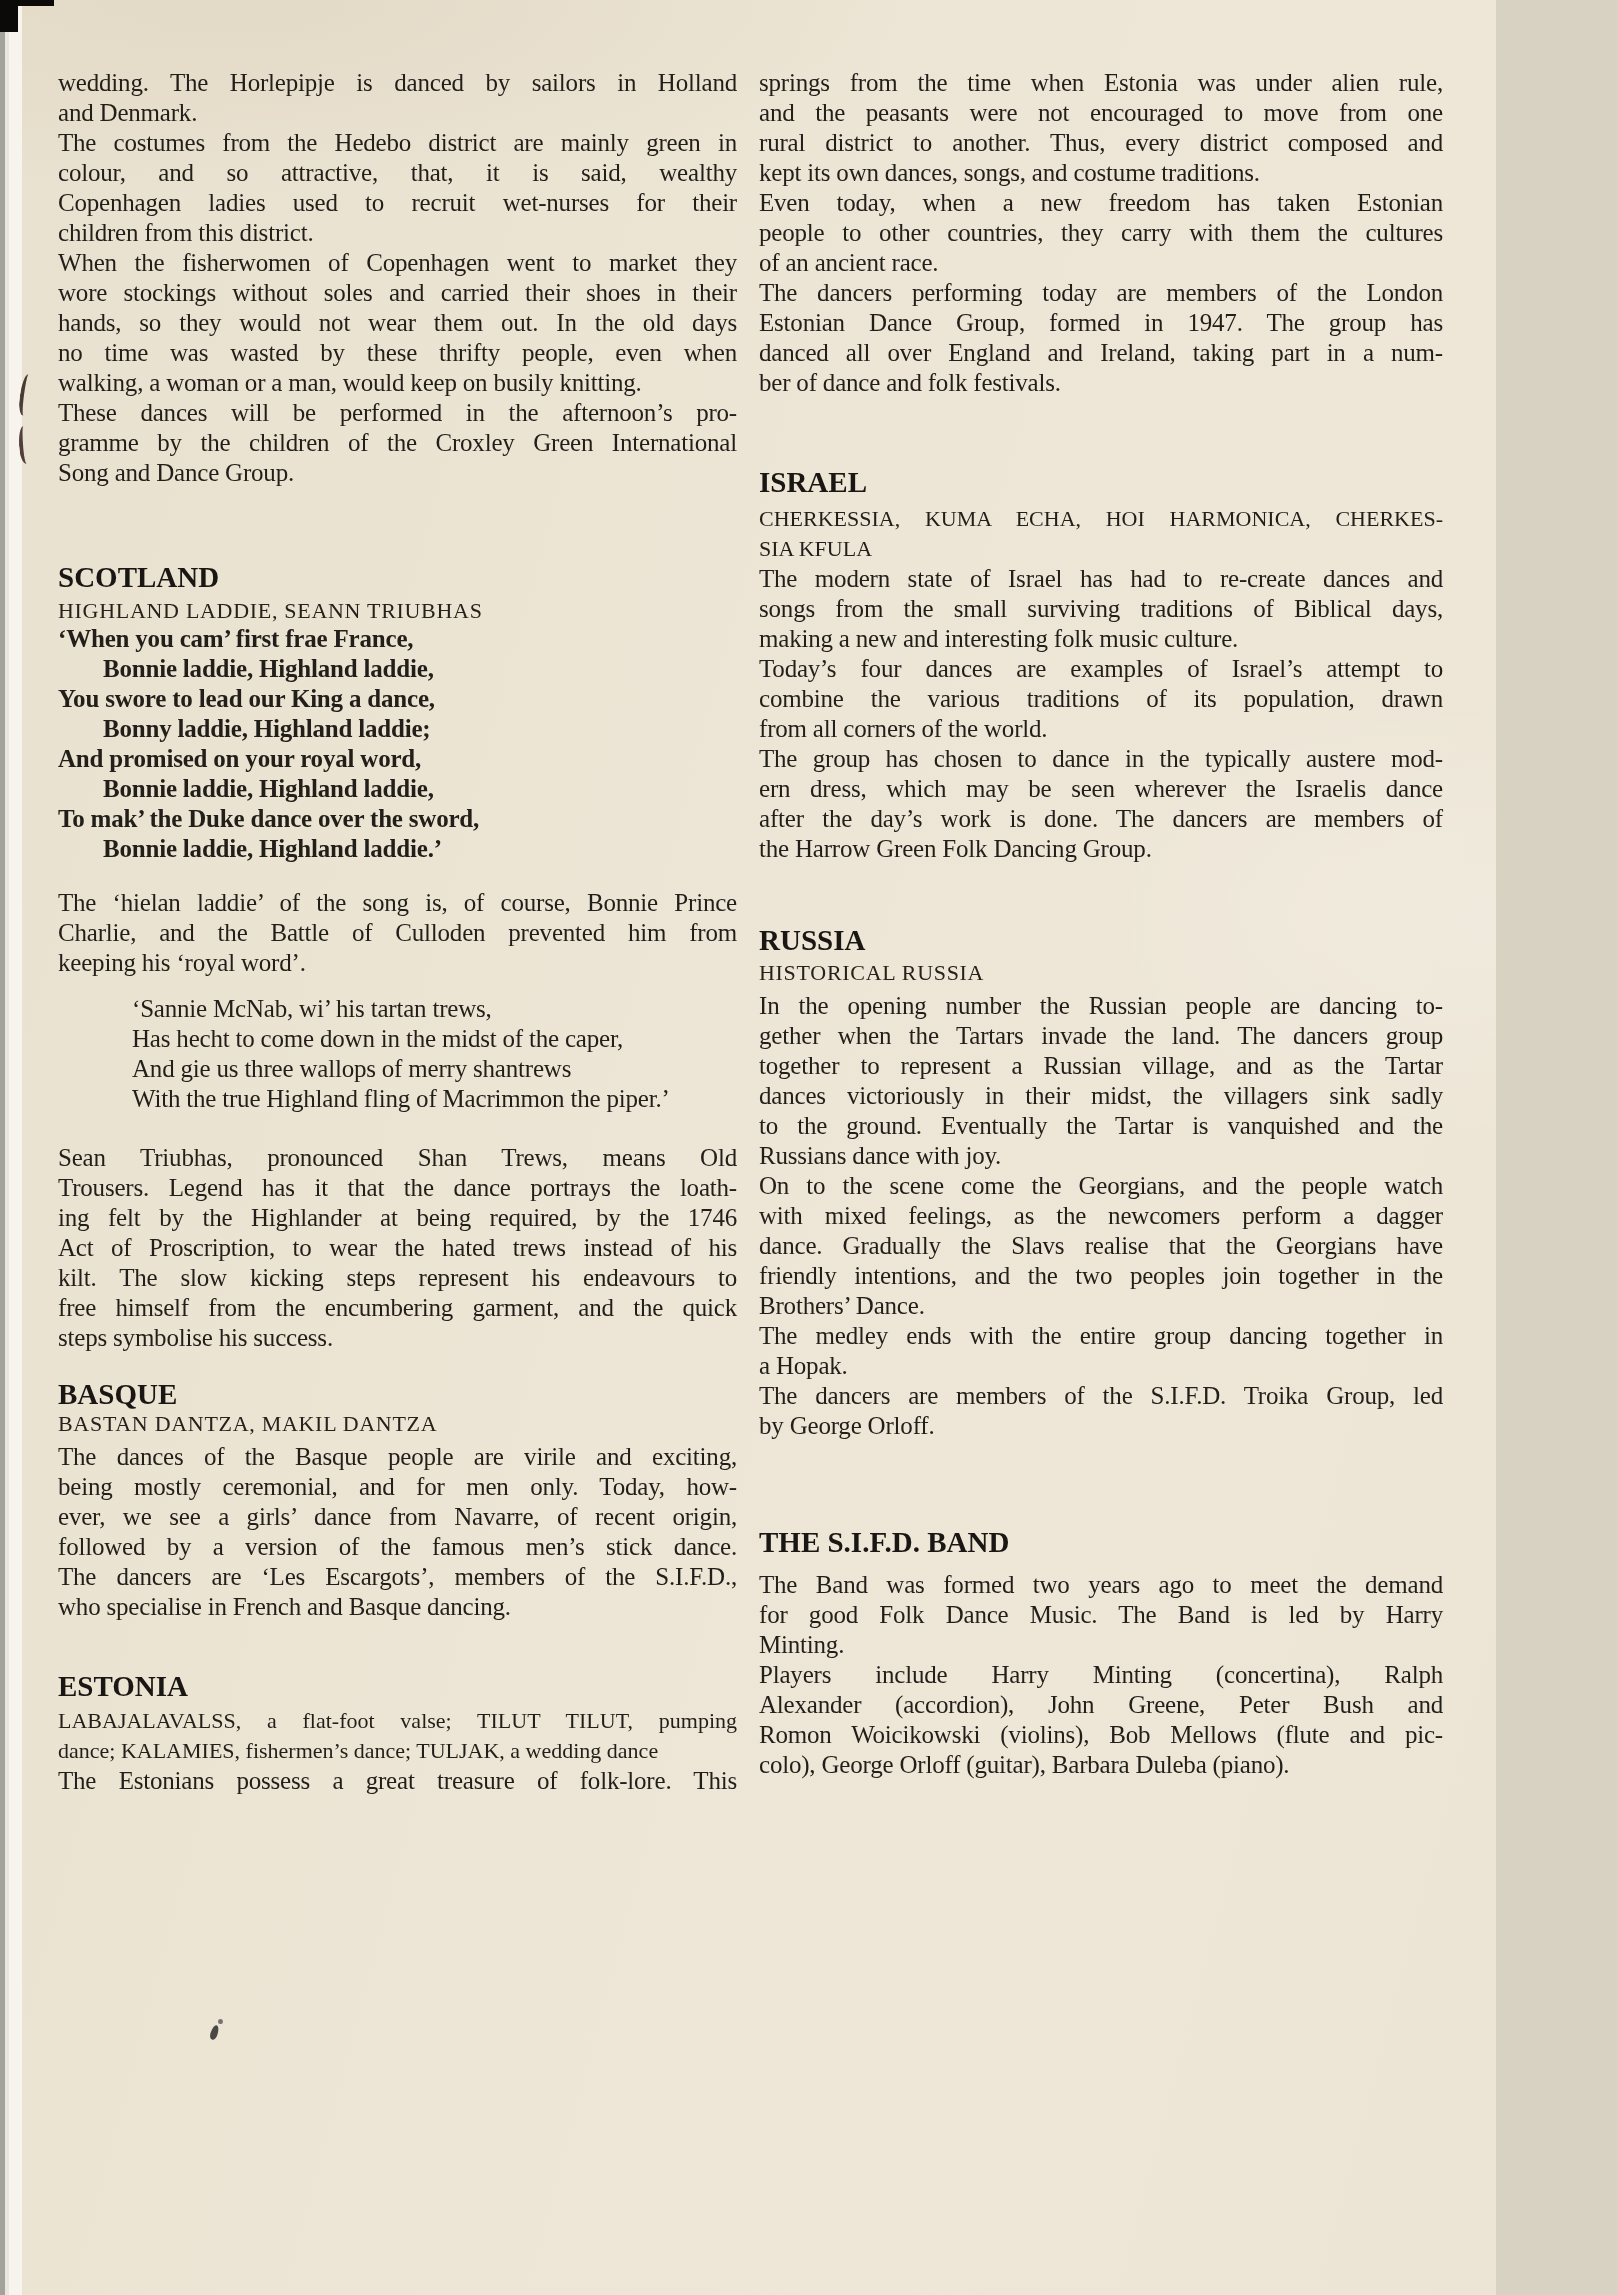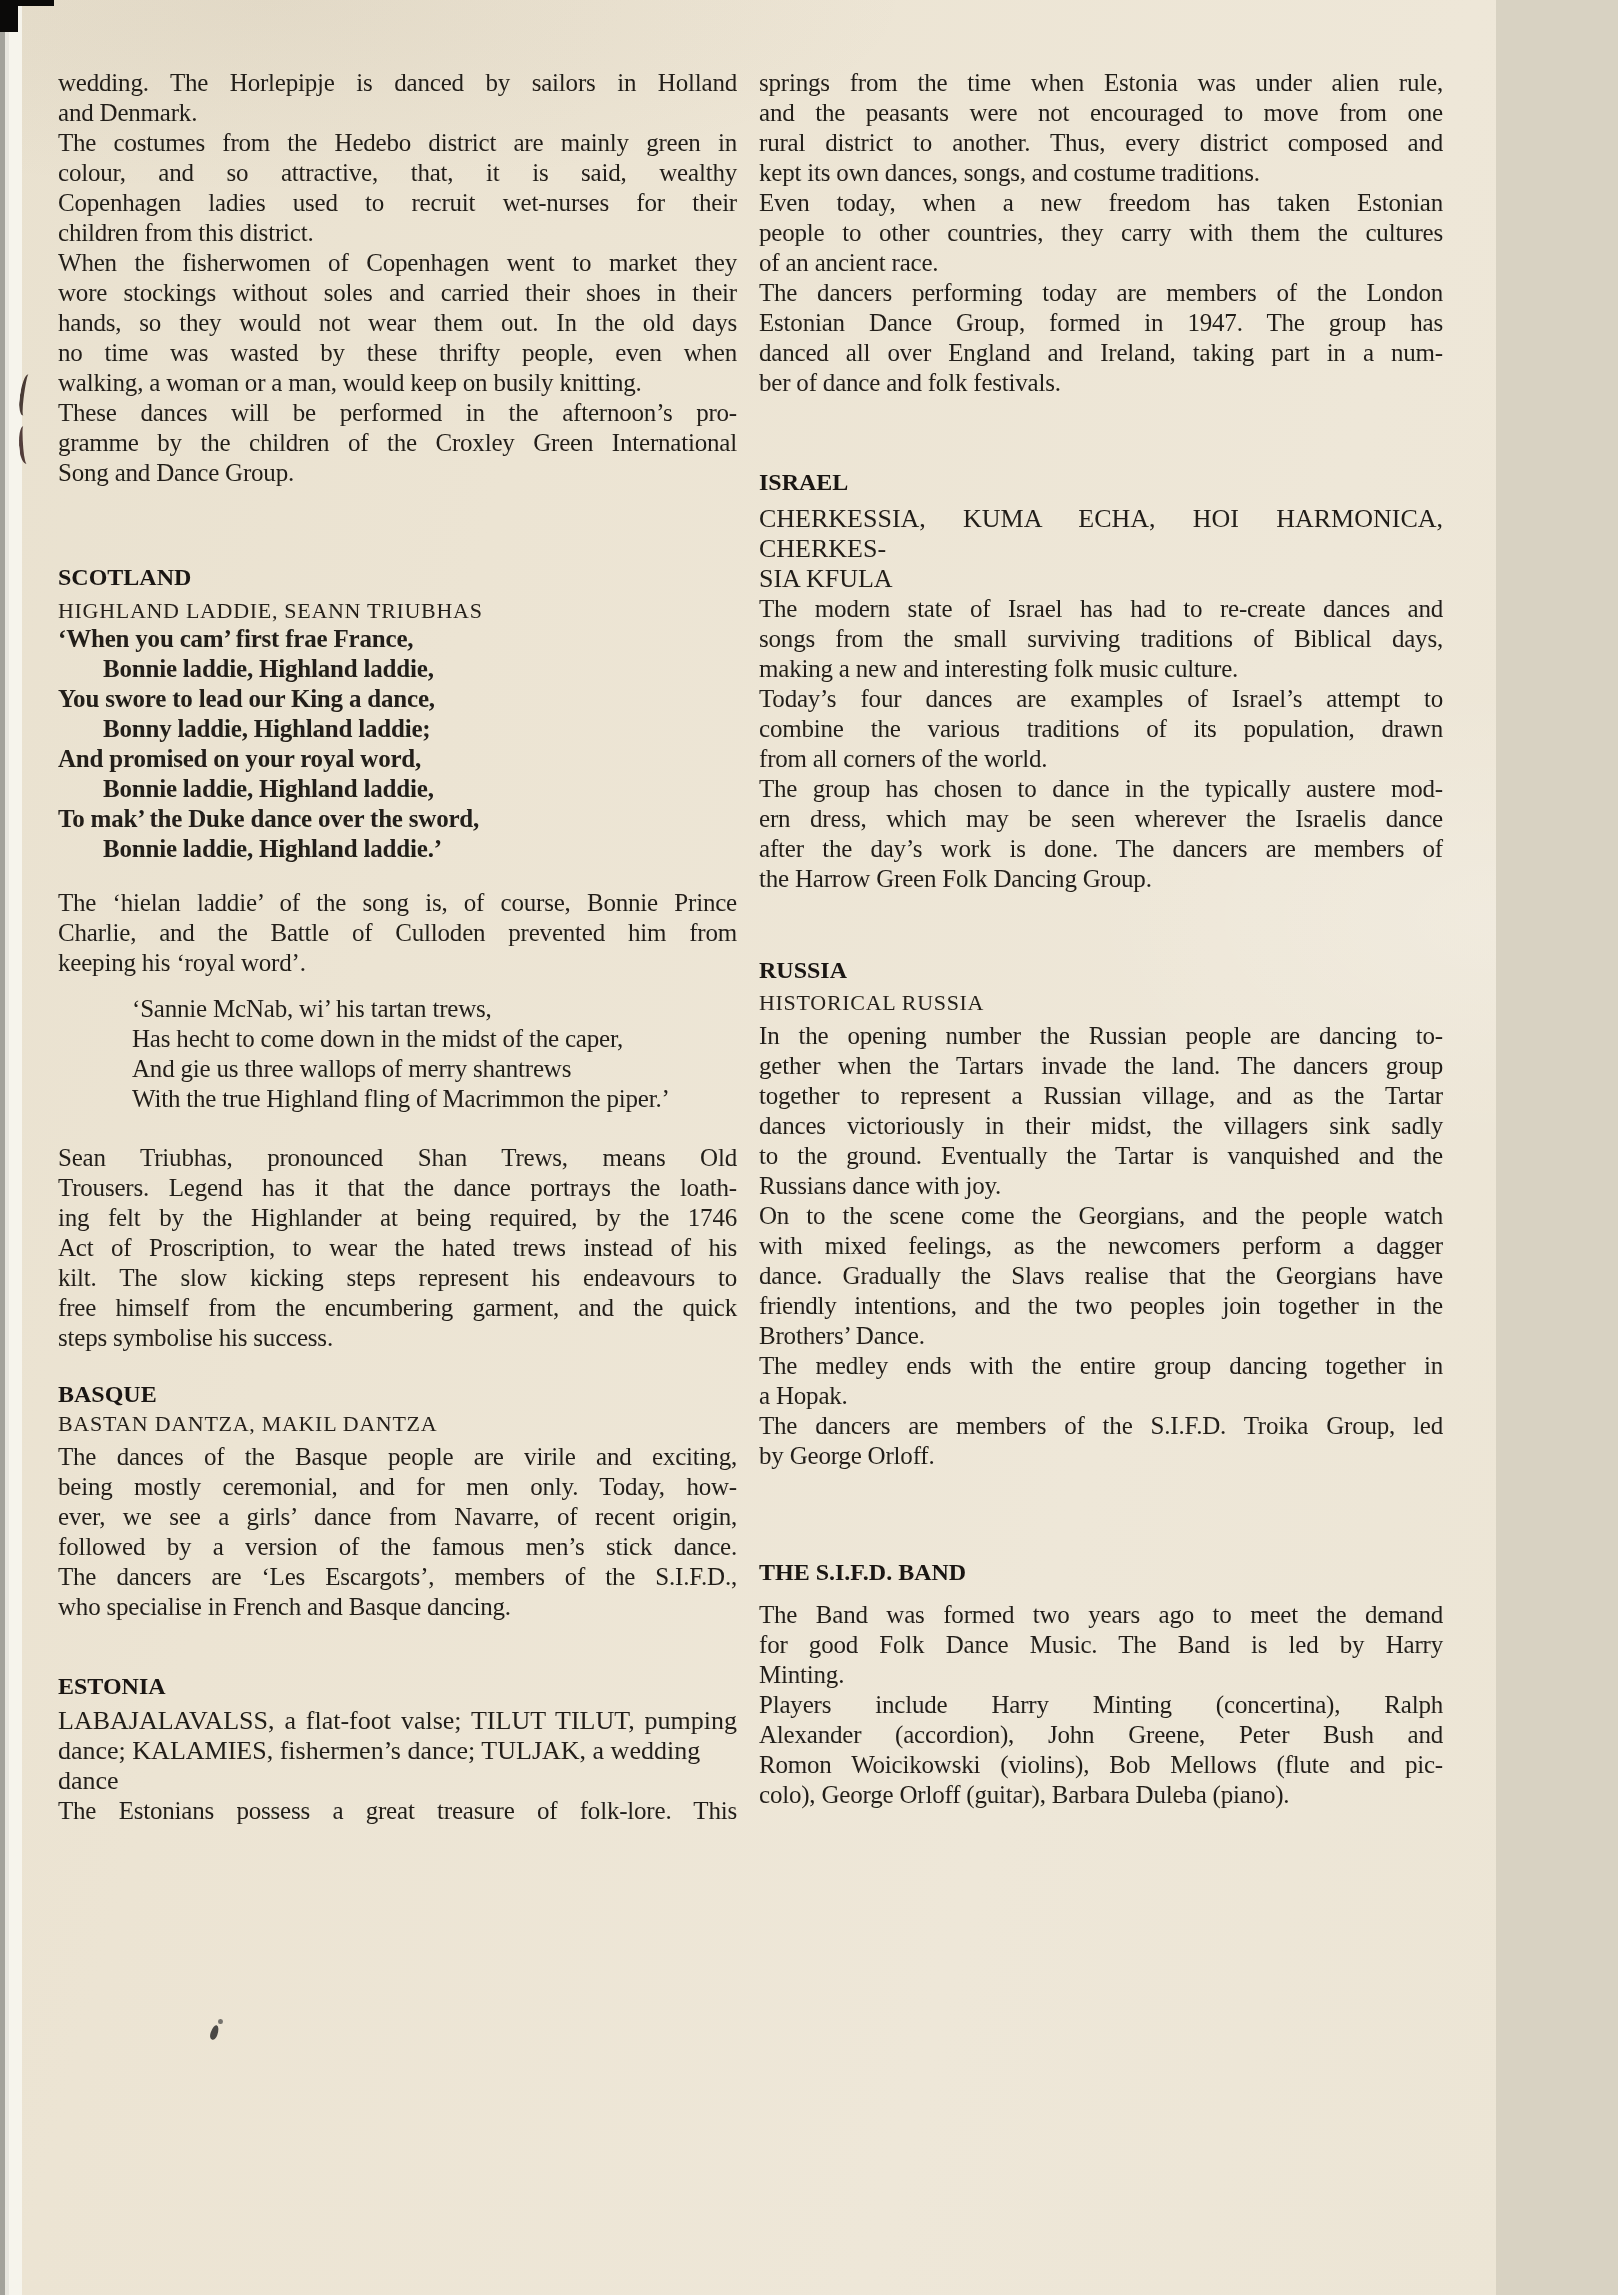--- a/index.html
+++ b/index.html
@@ -27,23 +27,23 @@
   .ink-mark{position:absolute;left:211px;top:2025px;width:6.6px;height:14.5px;
     background:#4a4845;border-radius:50% 50% 50% 50%/60% 60% 40% 40%;transform:rotate(18deg);}
   .ink-dot{position:absolute;left:218px;top:2019px;width:4.6px;height:5.3px;
     background:#76736e;border-radius:50%;}
   
   .col{position:absolute;top:68px;font-size:25px;line-height:30px;letter-spacing:-0.2px;}
   .col-left{left:58px;width:679px;}
   .col-right{left:759px;width:684px;}
   .ln{min-height:30px;}
   .j{text-align:justify;text-align-last:justify;}
-  .h1{font-size:24px;line-height:34px;font-weight:bold;letter-spacing:0;color:#1a1613;}
+  .h1{font-size:29px;line-height:34px;font-weight:bold;letter-spacing:0;color:#1a1613;}
   .h2{font-size:22px;line-height:26px;letter-spacing:0.7px;color:#26211b;}
-  .dances{font-size:26px;letter-spacing:0;}
+  .dances{font-size:22px;letter-spacing:0;}
   .verse{white-space:nowrap;}
   .verse1{margin-top:0;font-weight:bold;}
   .verse1 .ln:nth-child(even){padding-left:45px;}
   .verse2{margin-top:16px;margin-left:74px;}
   
   .m-scot{margin-top:72px;}
   .m-sub{margin-top:4px;}
   .m-hielan{margin-top:24px;}
   .m-sean{margin-top:29px;}
   .m-basque{margin-top:24px;}

